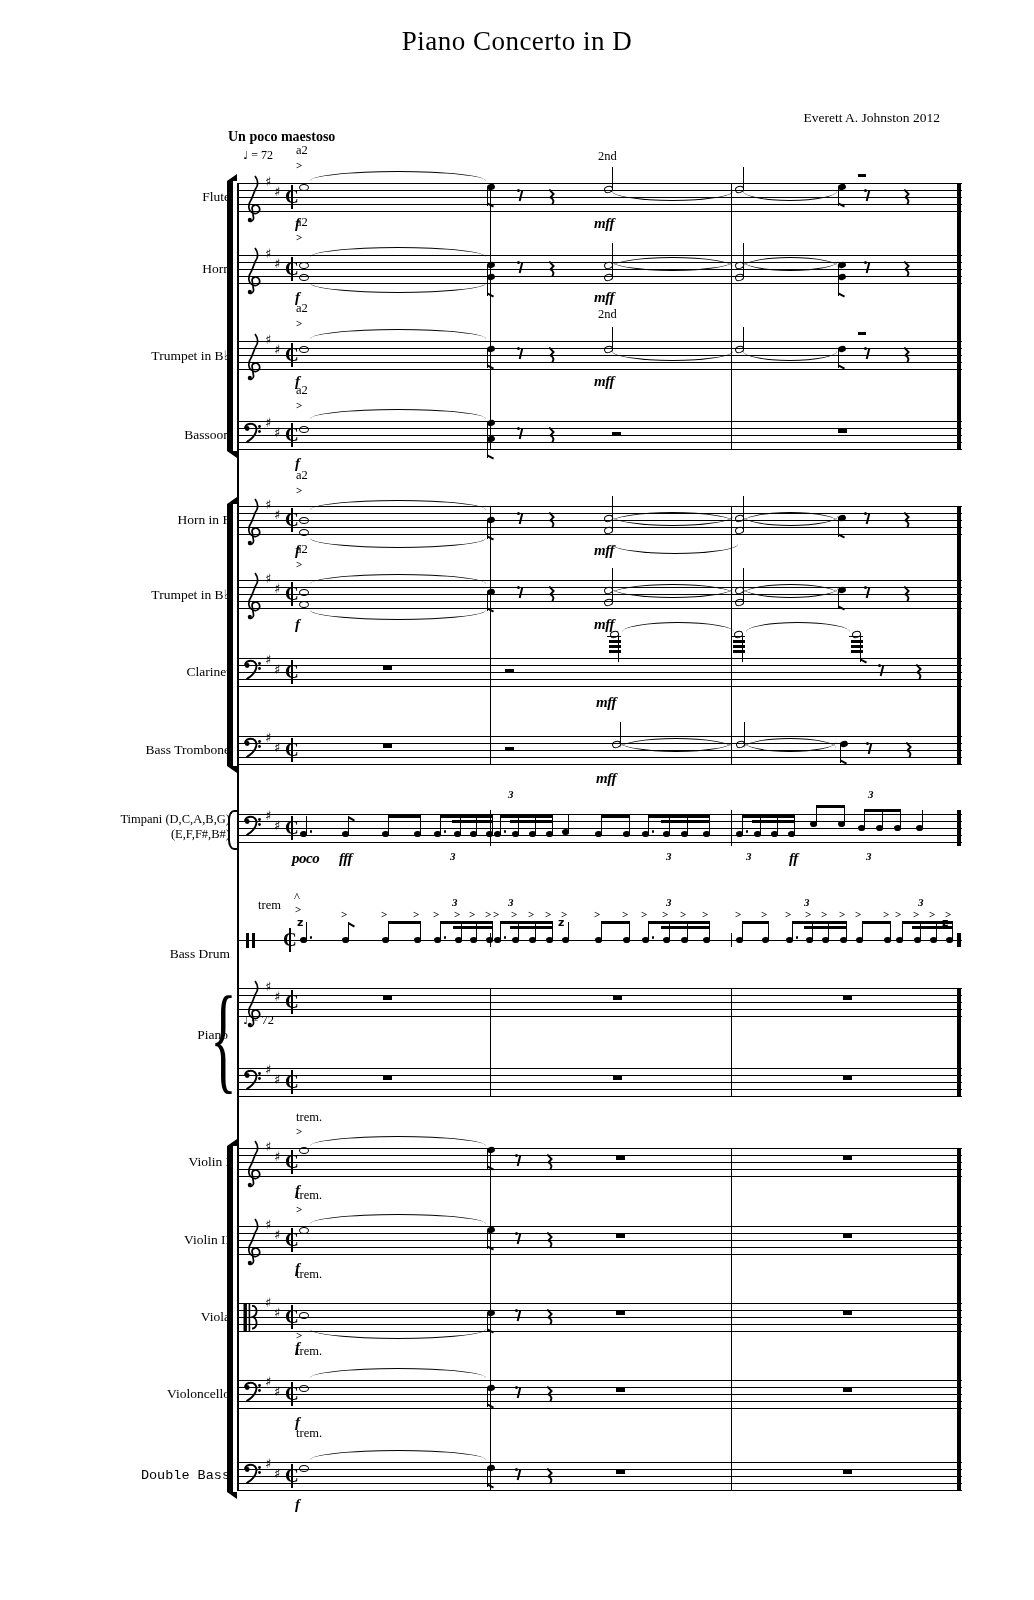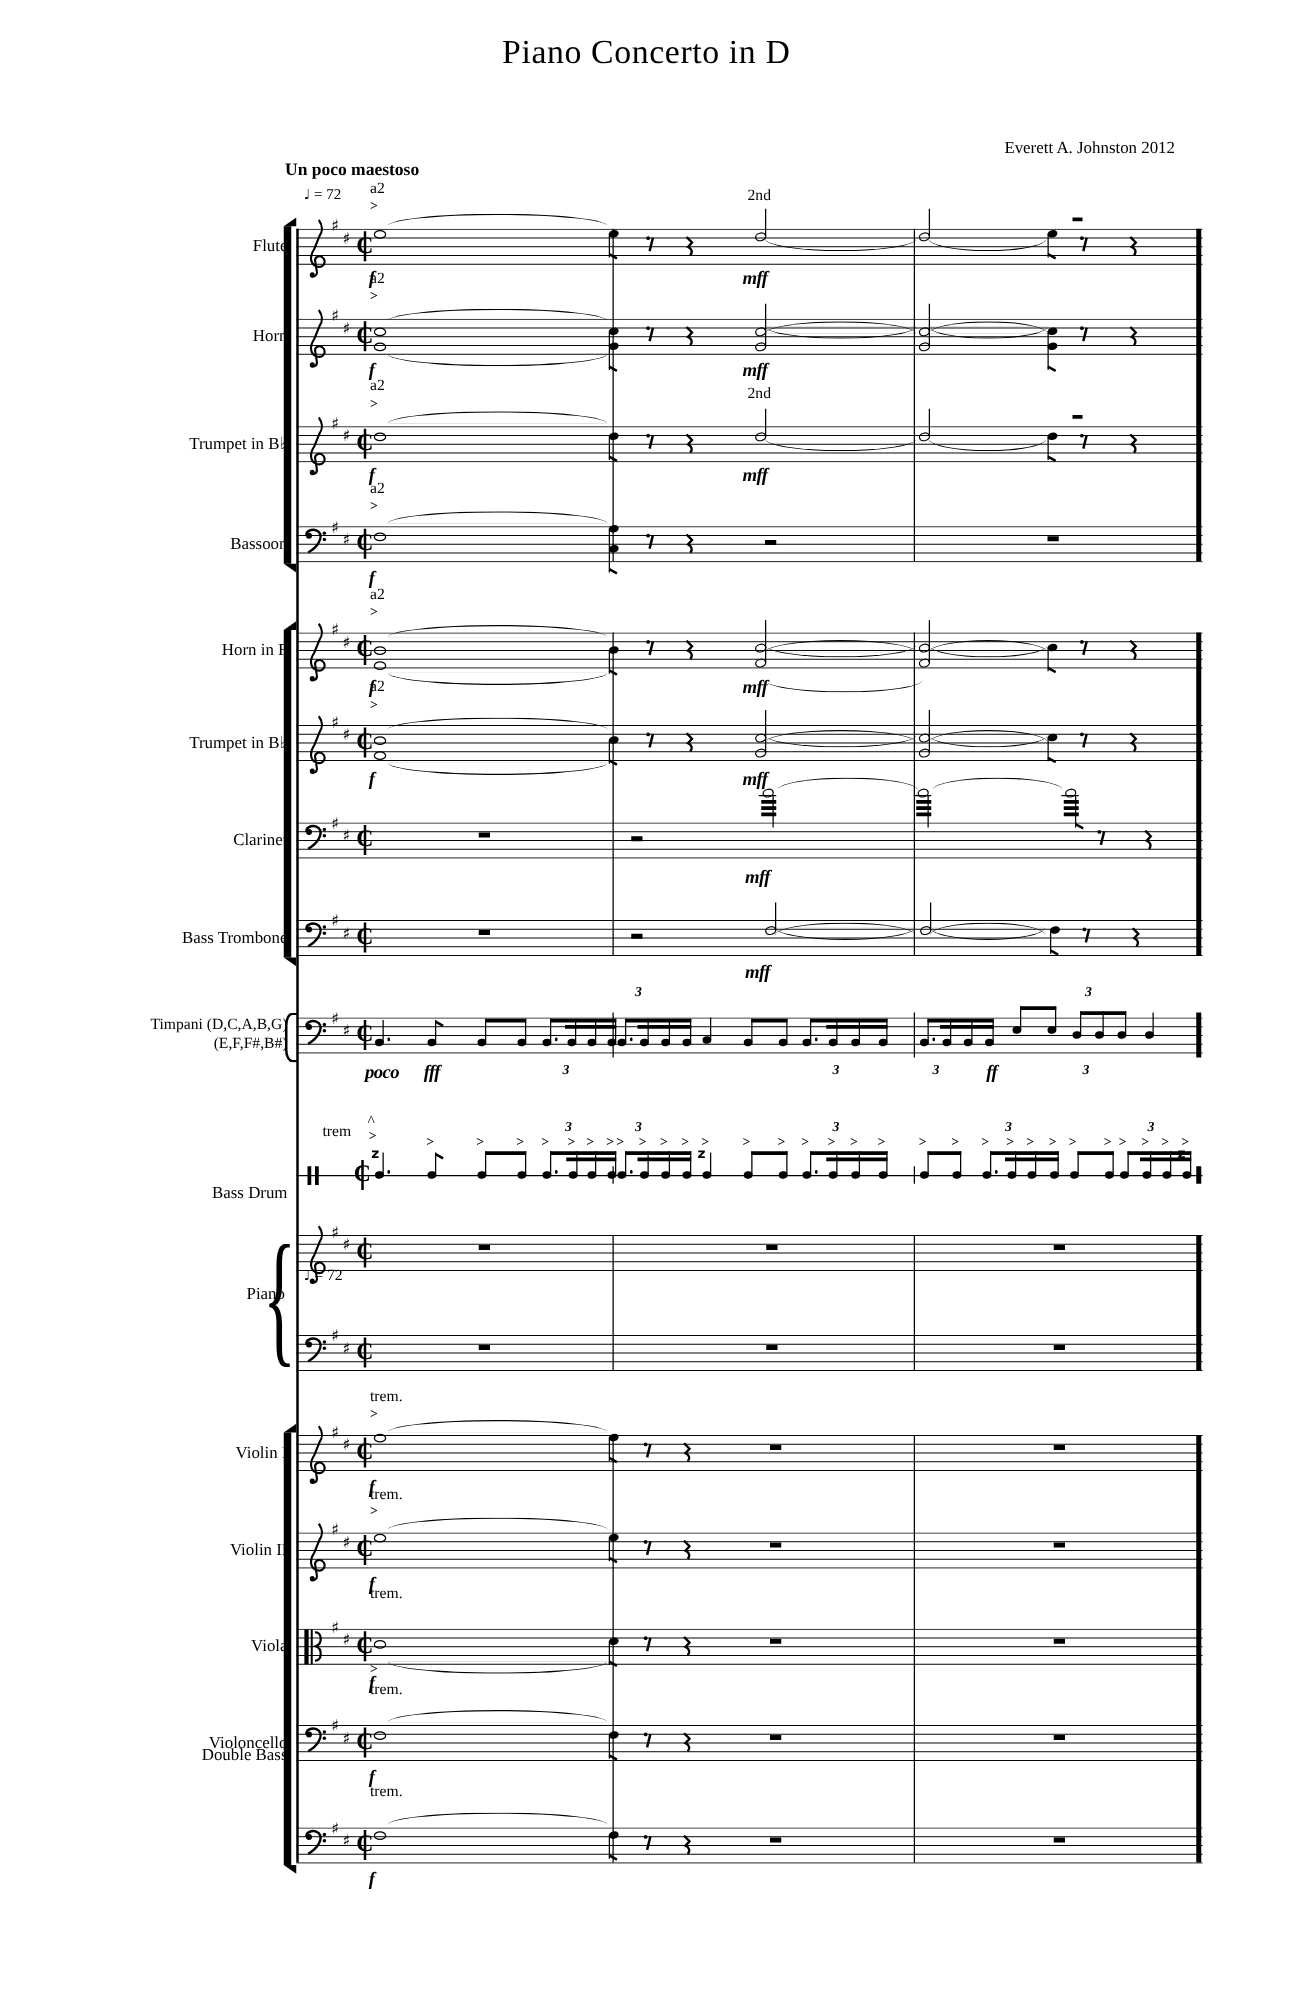--- a/index.html
+++ b/index.html
@@ -815,21 +815,21 @@
         <svg viewBox="0 0 20 22" width="20" height="22">
           <circle cx="4.2" cy="6.5" r="2.4" fill="#000"></circle>
           <path d="M2 6.5 C2 1.5 9 0.5 12 3.5 C16 8 11 16 3.5 20" fill="none" stroke="#000" stroke-width="1.9"></path>
           <circle cx="16.5" cy="4.5" r="1.4" fill="#000"></circle>
           <circle cx="16.5" cy="9.5" r="1.4" fill="#000"></circle>
         </svg>
       </div>
       <div class="sharp" style="left: 265px; top: 1457px;">♯</div>
       <div class="sharp" style="left: 274px; top: 1467px;">♯</div>
       <div class="tsig" style="left: 285px; top: 1467px;">C<i></i></div>
-      <div class="lbl" style="top: 1396px;">Double Bass</div>
+      <div class="lbl" style="top: 1468px; font-family: Liberation Mono, monospace;">Double Bass</div>
       <div class="mrk" style="left: 296px; top: 1426px;">trem.</div>
       <div class="head-w" style="left: 299px; top: 1464.5px;"></div>
       <div class="arcU" style="left: 310px; top: 1450px; width: 176px;"></div>
       <div class="dyn" style="left: 295px; top: 1496px;">f</div>
       <div class="head-f" style="left: 487px; top: 1465px;"></div>
       <div class="stem" style="left: 487px; top: 1468px; height: 19px;"></div>
       <div class="flagd" style="left: 487px; top: 1485px;"></div>
       <div class="r8d" style="left: 515px; top: 1468px;"></div>
       <div class="r8s" style="left: 517.5px; top: 1469px;"></div>
       <div style="position: absolute; left: 545px; top: 1468px; width: 9px; height: 16px;">

